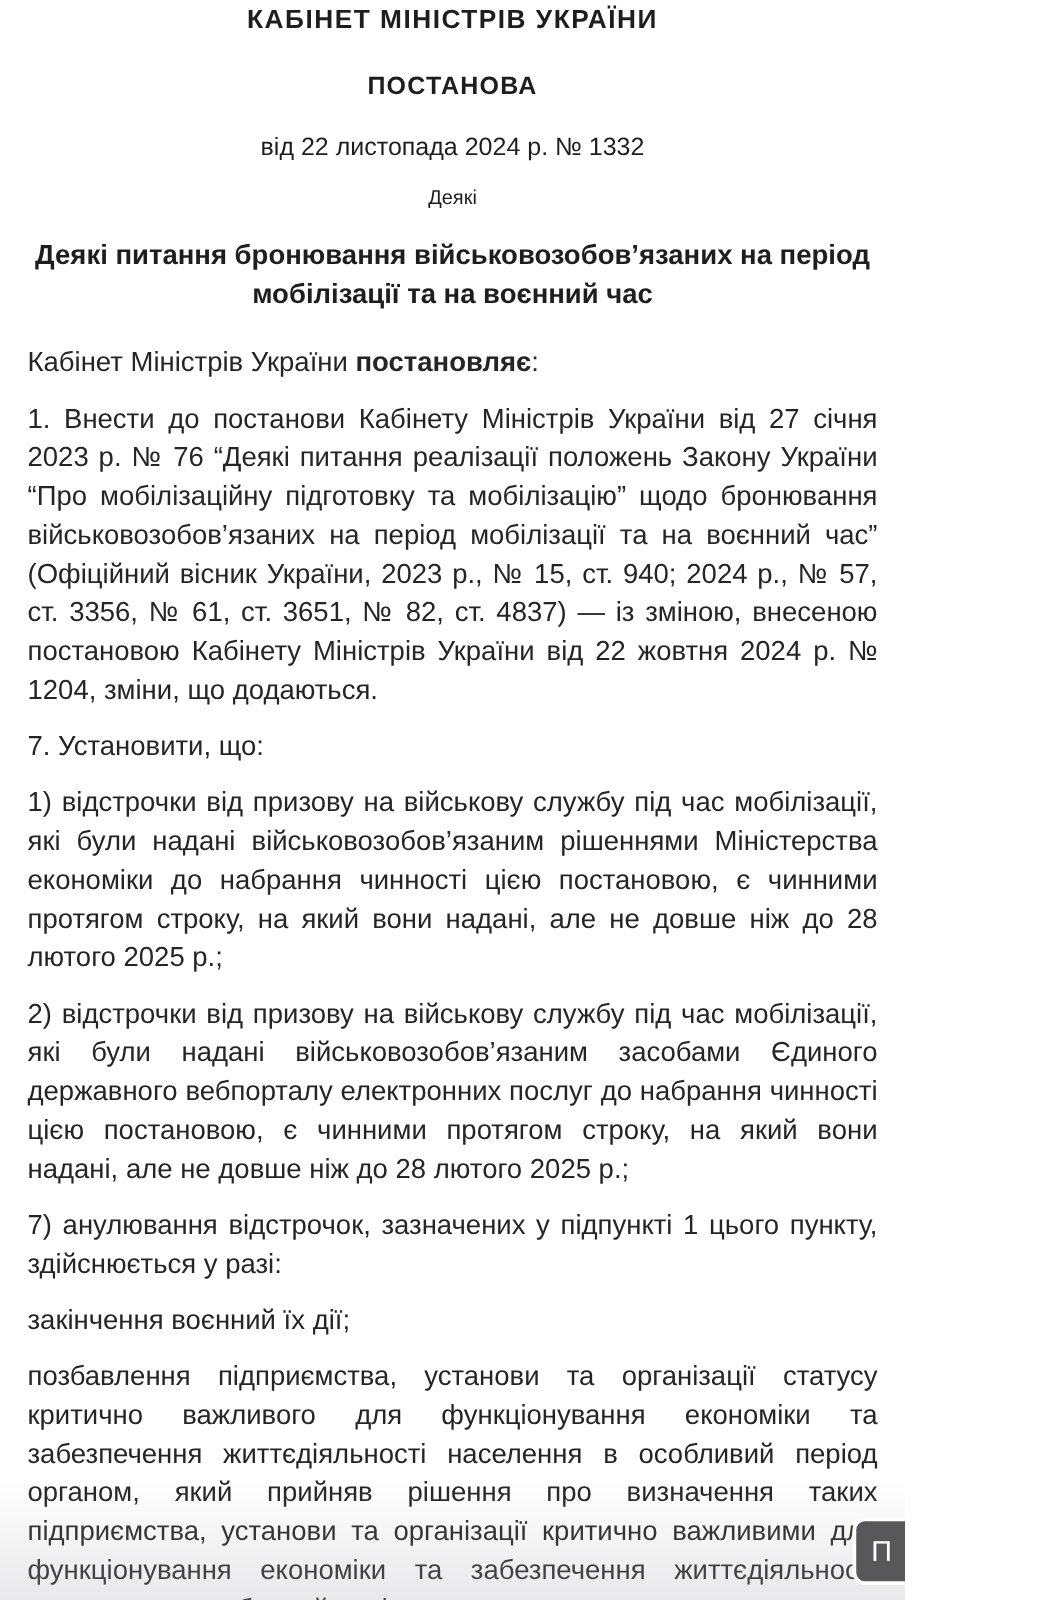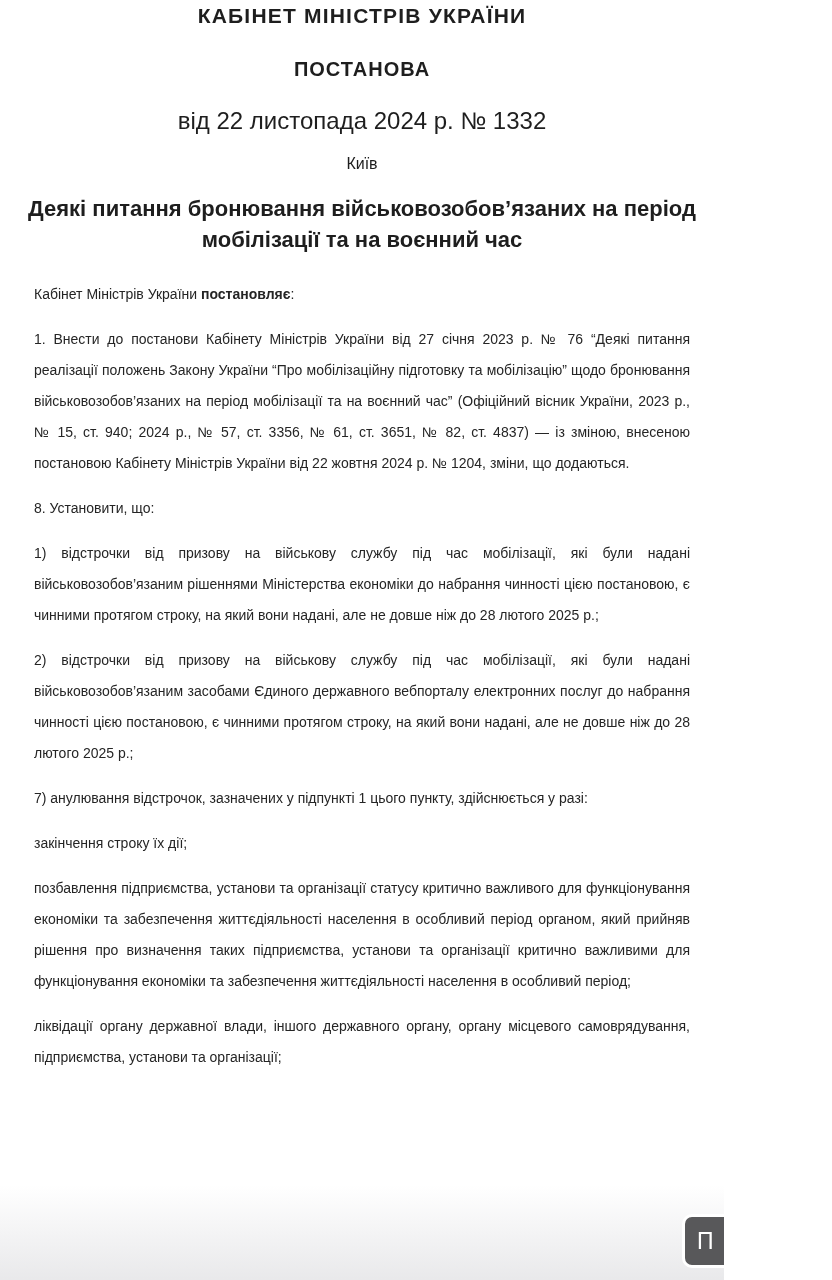--- a/index.html
+++ b/index.html
@@ -34,21 +34,21 @@
     margin: 30px 0 17px 0;
     text-align: center;
     font-size: 20px;
     font-weight: bold;
     letter-spacing: 1px;
     color: #1e1e1e;
   }
   .doc-date {
     margin: 26px 0 0 0;
     text-align: center;
-    font-size: 24px;
+    font-size: 20px;
     font-weight: normal;
     color: #1e1e1e;
   }
   .doc-city {
     margin: 20px 0 0 0;
     text-align: center;
     font-size: 16px;
     color: #1e1e1e;
   }
   .doc-subject {
@@ -57,22 +57,22 @@
     text-align: center;
     font-size: 22px;
     font-weight: bold;
     line-height: 31px;
     color: #1e1e1e;
   }
   .doc-body {
     margin-top: 24px;
   }
   .doc-body p, .preamble {
-    margin: 14px 12px;
-    font-size: 14px;
+    margin: 14px 0;
+    font-size: 22px;
     line-height: 31px;
     text-align: justify;
     color: #252525;
   }
   .preamble { text-align: left; }
   .preamble .bold { font-weight: bold; }
   .bottom-fade {
     position: absolute;
     left: 0;
     bottom: 0;
@@ -102,33 +102,33 @@
 </style>
 </head>
 <body>
 
 <div class="page">
   <div class="doc">
 
     <div class="org-title">КАБІНЕТ МІНІСТРІВ УКРАЇНИ</div>
     <div class="doc-type">ПОСТАНОВА</div>
     <div class="doc-date">від 22 листопада 2024 р. № 1332</div>
-    <div class="doc-city">Київ</div>
+    <div class="doc-city">Деякі</div>
     <div class="doc-subject">Деякі питання бронювання військовозобов’язаних на період мобілізації та на воєнний час</div>
 
     <div class="doc-body">
       <p class="preamble"><span>Кабінет Міністрів України </span><span class="bold">постановляє</span><span>:</span></p>
 
       <div>
           <p>1. Внести до постанови Кабінету Міністрів України від 27 січня 2023 р. № 76 “Деякі питання реалізації положень Закону України “Про мобілізаційну підготовку та мобілізацію” щодо бронювання військовозобов’язаних на період мобілізації та на воєнний час” (Офіційний вісник України, 2023 р., № 15, ст. 940; 2024 р., № 57, ст. 3356, № 61, ст. 3651, № 82, ст. 4837) — із зміною, внесеною постановою Кабінету Міністрів України від 22 жовтня 2024 р. № 1204, зміни, що додаються.</p>
-          <p>8. Установити, що:</p>
+          <p>7. Установити, що:</p>
           <p>1) відстрочки від призову на військову службу під час мобілізації, які були надані військовозобов’язаним рішеннями Міністерства економіки до набрання чинності цією постановою, є чинними протягом строку, на який вони надані, але не довше ніж до 28 лютого 2025 р.;</p>
           <p>2) відстрочки від призову на військову службу під час мобілізації, які були надані військовозобов’язаним засобами Єдиного державного вебпорталу електронних послуг до набрання чинності цією постановою, є чинними протягом строку, на який вони надані, але не довше ніж до 28 лютого 2025 р.;</p>
           <p>7) анулювання відстрочок, зазначених у підпункті 1 цього пункту, здійснюється у разі:</p>
-          <p>закінчення строку їх дії;</p>
+          <p>закінчення воєнний їх дії;</p>
           <p>позбавлення підприємства, установи та організації статусу критично важливого для функціонування економіки та забезпечення життєдіяльності населення в особливий період органом, який прийняв рішення про визначення таких підприємства, установи та організації критично важливими для функціонування економіки та забезпечення життєдіяльності населення в особливий період;</p>
           <p>ліквідації органу державної влади, іншого державного органу, органу місцевого самоврядування, підприємства, установи та організації;</p>
         </div>
     </div>
   </div>
 
   <div class="bottom-fade"></div>
 
   <div class="fab">П</div>
 </div>

